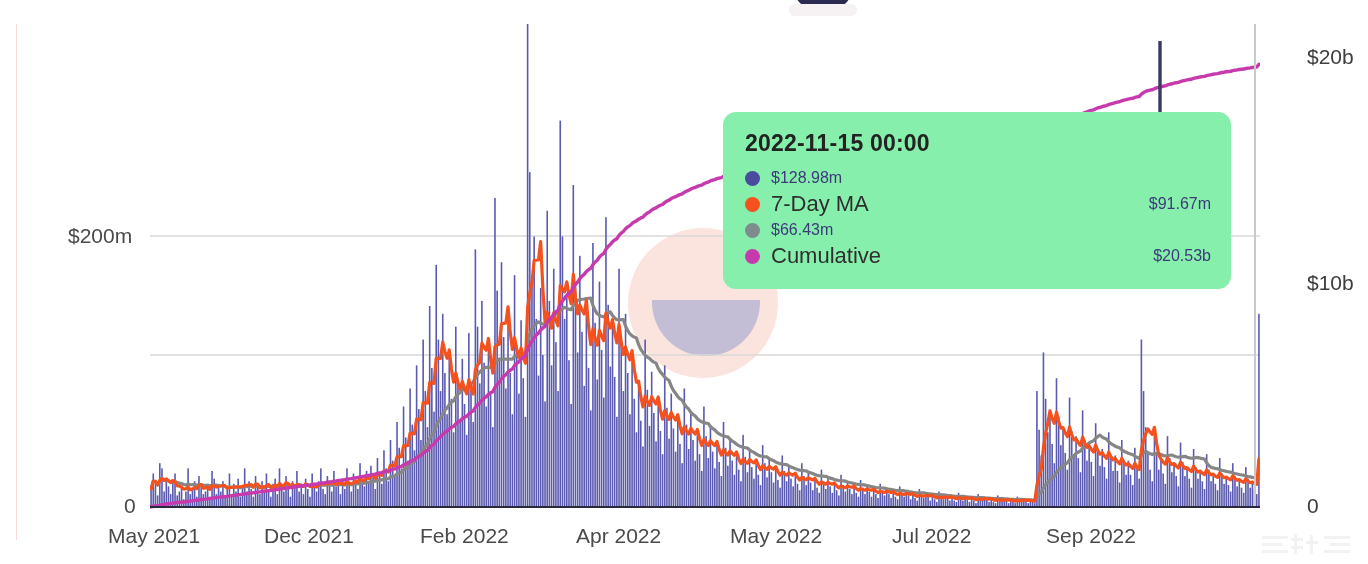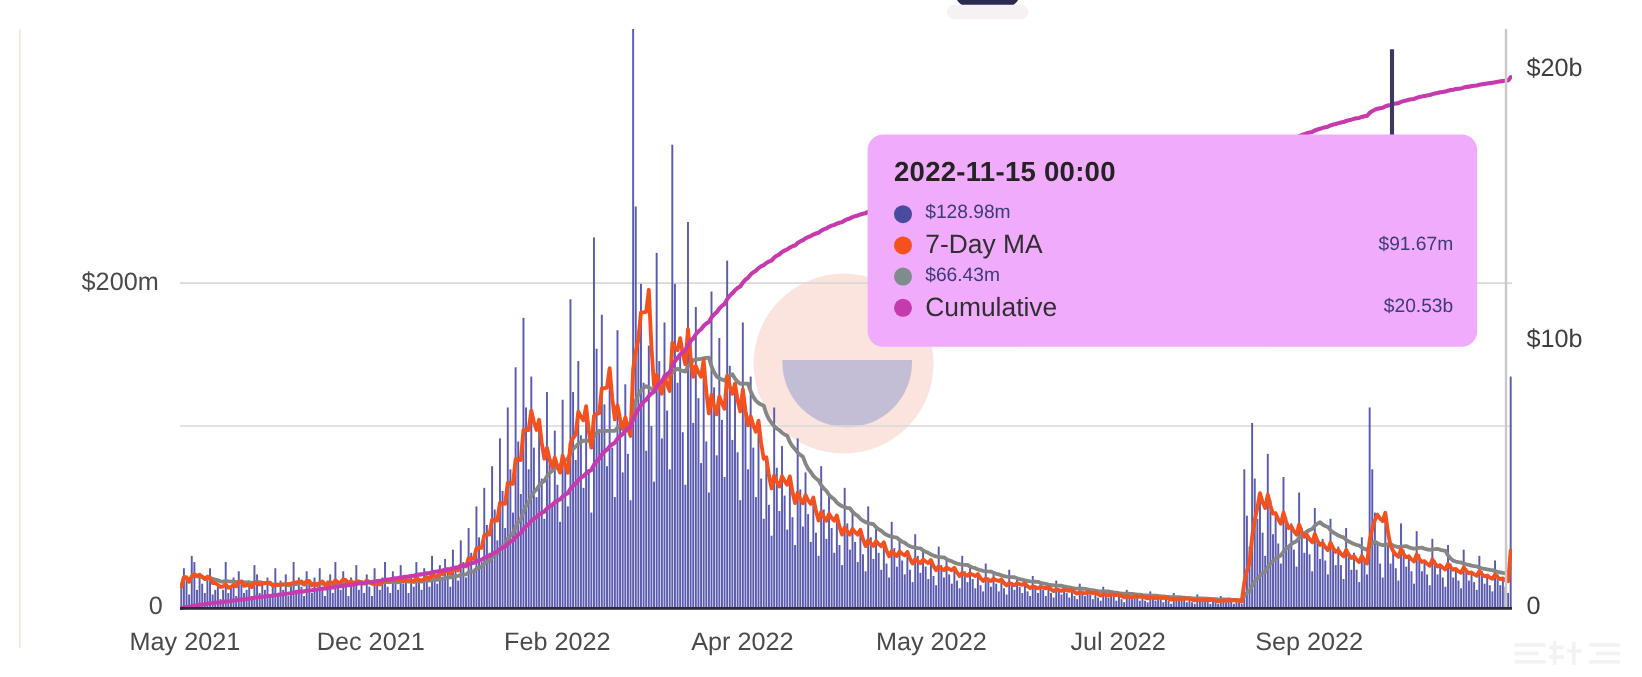--- a/index.html
+++ b/index.html
@@ -31,32 +31,32 @@
   }
   .blob-blue{
     position:absolute;left:652px;top:300px;width:108px;height:56px;
     border-radius:0 0 54px 54px;background:rgba(150,158,205,0.55);
   }
 
   
   .axis-label{
     position:absolute;color:#4a4a4a;font-size:21px;white-space:nowrap;
   }
-  .axis-label.right{color:#3e3e3e;}
+  .axis-label.right{color:#3e3e3e;margin-left:35px;}
 
   
   .xlab{position:absolute;top:524px;color:#4a4a4a;font-size:21px;white-space:nowrap;}
 
   
   #plot{position:absolute;left:150px;top:24px;}
 
   
   .tooltip{
     position:absolute;left:723px;top:112px;width:508px;
-    background:#f0abfc;border-radius:13px;
+    background:#86efac;border-radius:13px;
     padding:18px 20px 16px 22px;box-sizing:border-box;
   }
   .tt-title{
     font-size:23px;font-weight:bold;color:#232323;letter-spacing:.2px;
     margin-bottom:12px;
   }
   .tt-row{display:flex;align-items:center;margin:4px 0;}
   .tt-dot{width:15px;height:15px;border-radius:50%;flex:0 0 auto;margin-right:11px;}
   .tt-name{font-size:22px;color:#2f2f2f;flex:1 1 auto;}
   .tt-val{font-size:16px;color:#3b3b7a;text-align:right;white-space:nowrap;}

